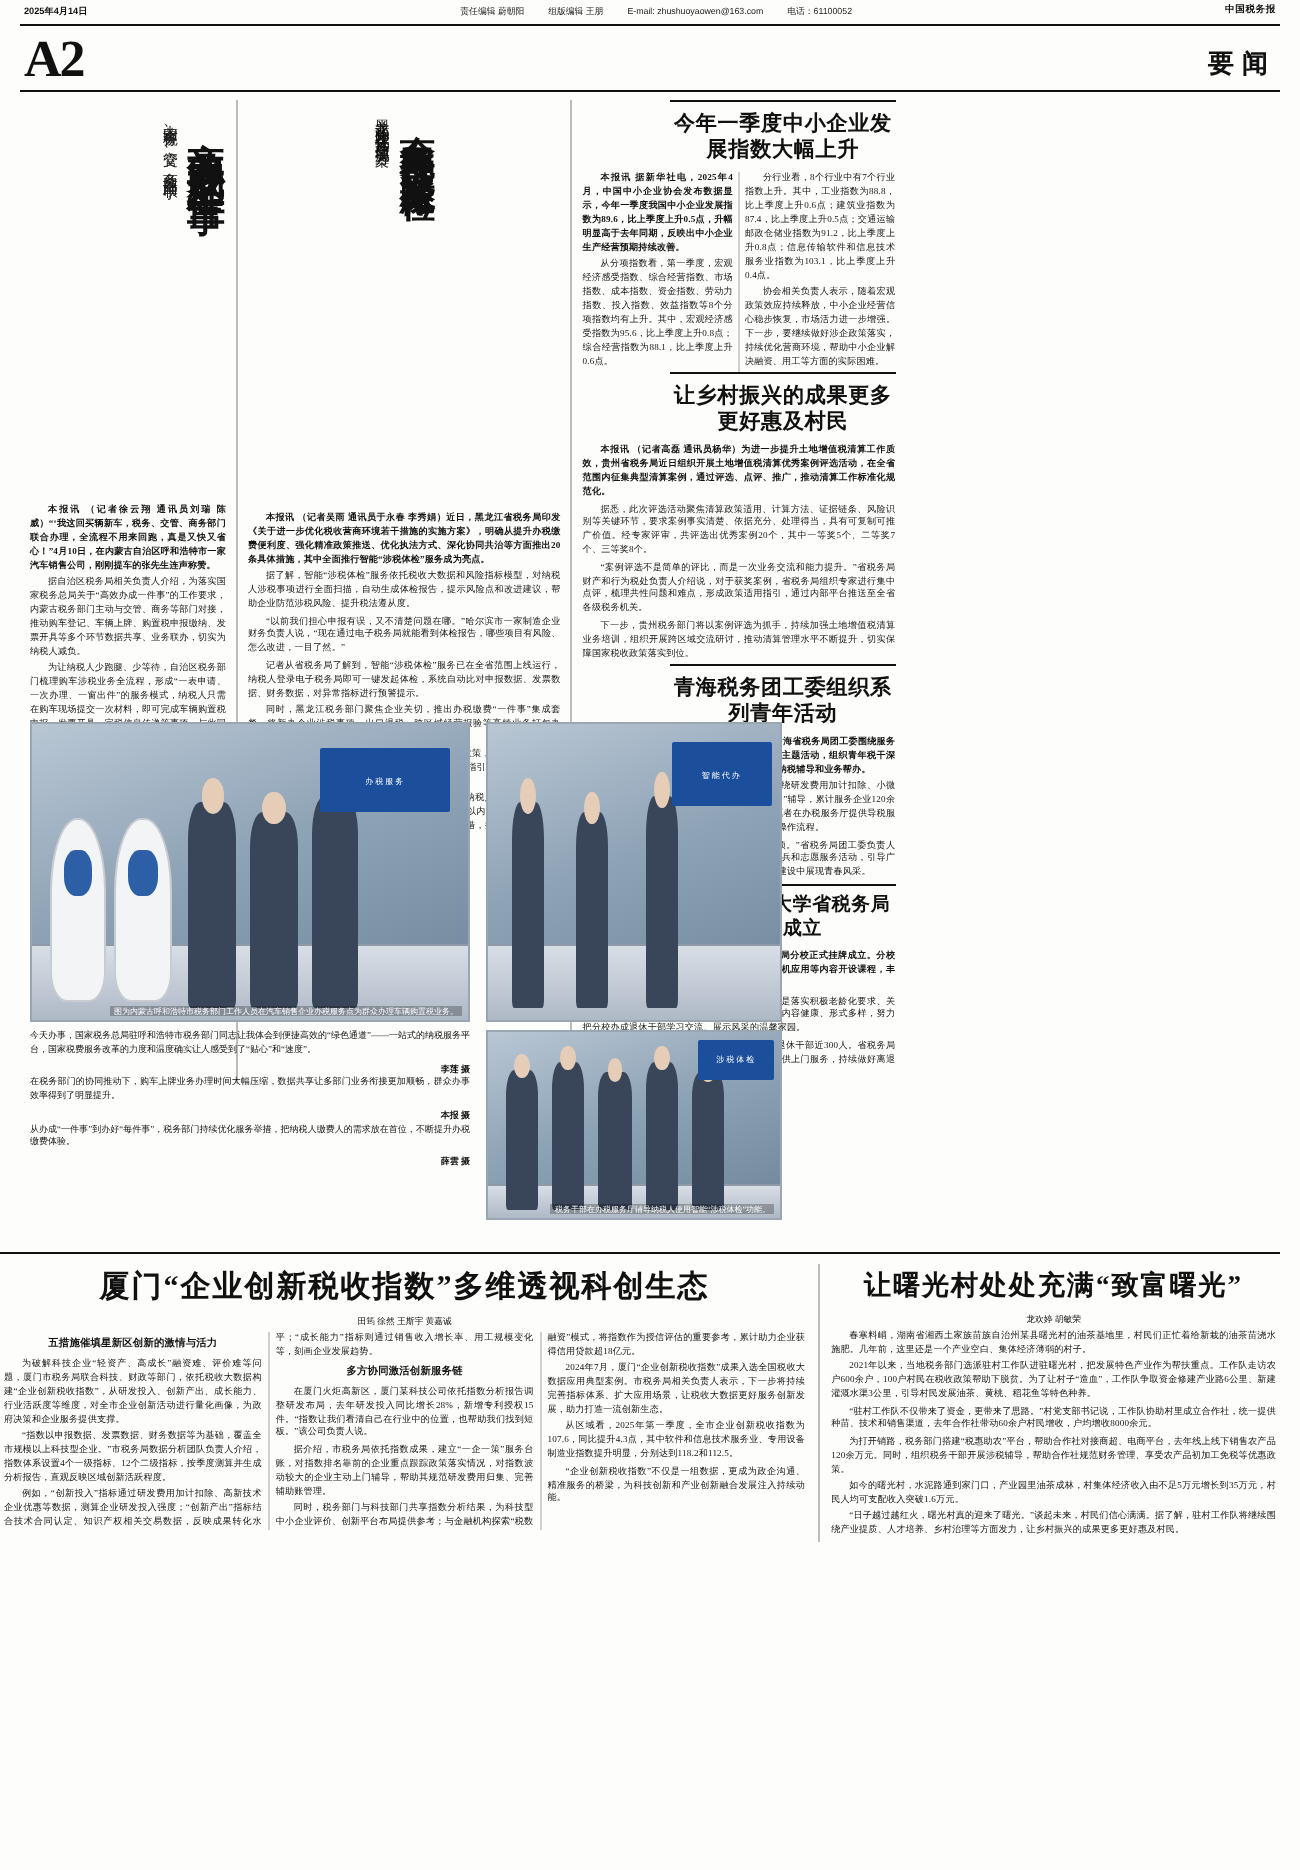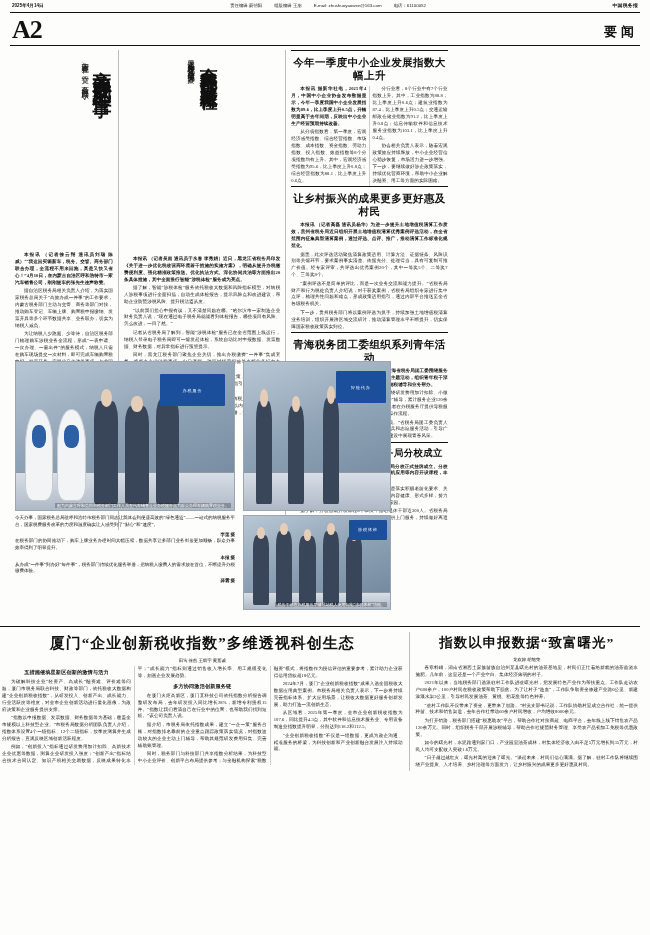--- a/index.html
+++ b/index.html
@@ -95,21 +95,21 @@
 
   .twocol { column-count: 2; column-gap: 6px; column-rule: 0.4px solid #cfcfcf; }
 
   
   .hl {
     font-size: 10.5px; font-weight: bold; letter-spacing: .4px;
     line-height: 1.25; text-align: center;
     padding: 5px 0 4px 0;
   }
   .hl.small { font-size: 9.4px; }
-  .rule-top { border-top: 0.6px solid #111; }
+  .rule-top { border-top: 0.6px solid #111; margin-left: 44px; }
 
   
   .photos { margin: 6px 0 4px 0; }
   .photo {
     position: relative; width: 100%; overflow: hidden;
     background: linear-gradient(160deg,#b9c7d4,#8fa3b6 45%,#6f8499);
     border: 0.4px solid #9aa7b3;
   }
   .photo.big { height: 150px; }
   .photo.small { height: 95px; }
@@ -328,21 +328,21 @@
         <div class="subhead">多方协同激活创新服务链</div>
         <p>在厦门火炬高新区，厦门某科技公司依托指数分析报告调整研发布局，去年研发投入同比增长28%，新增专利授权15件。“指数让我们看清自己在行业中的位置，也帮助我们找到短板。”该公司负责人说。</p>
         <p>据介绍，市税务局依托指数成果，建立“一企一策”服务台账，对指数排名靠前的企业重点跟踪政策落实情况，对指数波动较大的企业主动上门辅导，帮助其规范研发费用归集、完善辅助账管理。</p>
         <p>同时，税务部门与科技部门共享指数分析结果，为科技型中小企业评价、创新平台布局提供参考；与金融机构探索“税数融资”模式，将指数作为授信评估的重要参考，累计助力企业获得信用贷款超18亿元。</p>
         <p>2024年7月，厦门“企业创新税收指数”成果入选全国税收大数据应用典型案例。市税务局相关负责人表示，下一步将持续完善指标体系、扩大应用场景，让税收大数据更好服务创新发展，助力打造一流创新生态。</p>
         <p>从区域看，2025年第一季度，全市企业创新税收指数为107.6，同比提升4.3点，其中软件和信息技术服务业、专用设备制造业指数提升明显，分别达到118.2和112.5。</p>
         <p>“企业创新税收指数”不仅是一组数据，更成为政企沟通、精准服务的桥梁，为科技创新和产业创新融合发展注入持续动能。</p>
       </div>
     </div>
     <div class="bright">
-      <div class="bigtitle r">指数以申报数据“致富曙光”</div>
+      <div class="bigtitle r">让曙光村处处充满“致富曙光”</div>
       <div class="center-by">龙欢婷 胡敏荣</div>
       <div class="body-text">
         <p>春寒料峭，湖南省湘西土家族苗族自治州某县曙光村的油茶基地里，村民们正忙着给新栽的油茶苗浇水施肥。几年前，这里还是一个产业空白、集体经济薄弱的村子。</p>
         <p>2021年以来，当地税务部门选派驻村工作队进驻曙光村，把发展特色产业作为帮扶重点。工作队走访农户600余户，100户村民在税收政策帮助下脱贫。为了让村子“造血”，工作队争取资金修建产业路6公里、新建灌溉水渠3公里，引导村民发展油茶、黄桃、稻花鱼等特色种养。</p>
         <p>“驻村工作队不仅带来了资金，更带来了思路。”村党支部书记说，工作队协助村里成立合作社，统一提供种苗、技术和销售渠道，去年合作社带动60余户村民增收，户均增收8000余元。</p>
         <p>为打开销路，税务部门搭建“税惠助农”平台，帮助合作社对接商超、电商平台，去年线上线下销售农产品120余万元。同时，组织税务干部开展涉税辅导，帮助合作社规范财务管理、享受农产品初加工免税等优惠政策。</p>
         <p>如今的曙光村，水泥路通到家门口，产业园里油茶成林，村集体经济收入由不足5万元增长到35万元，村民人均可支配收入突破1.6万元。</p>
         <p>“日子越过越红火，曙光村真的迎来了曙光。”谈起未来，村民们信心满满。据了解，驻村工作队将继续围绕产业提质、人才培养、乡村治理等方面发力，让乡村振兴的成果更多更好惠及村民。</p>
       </div>
     </div>

